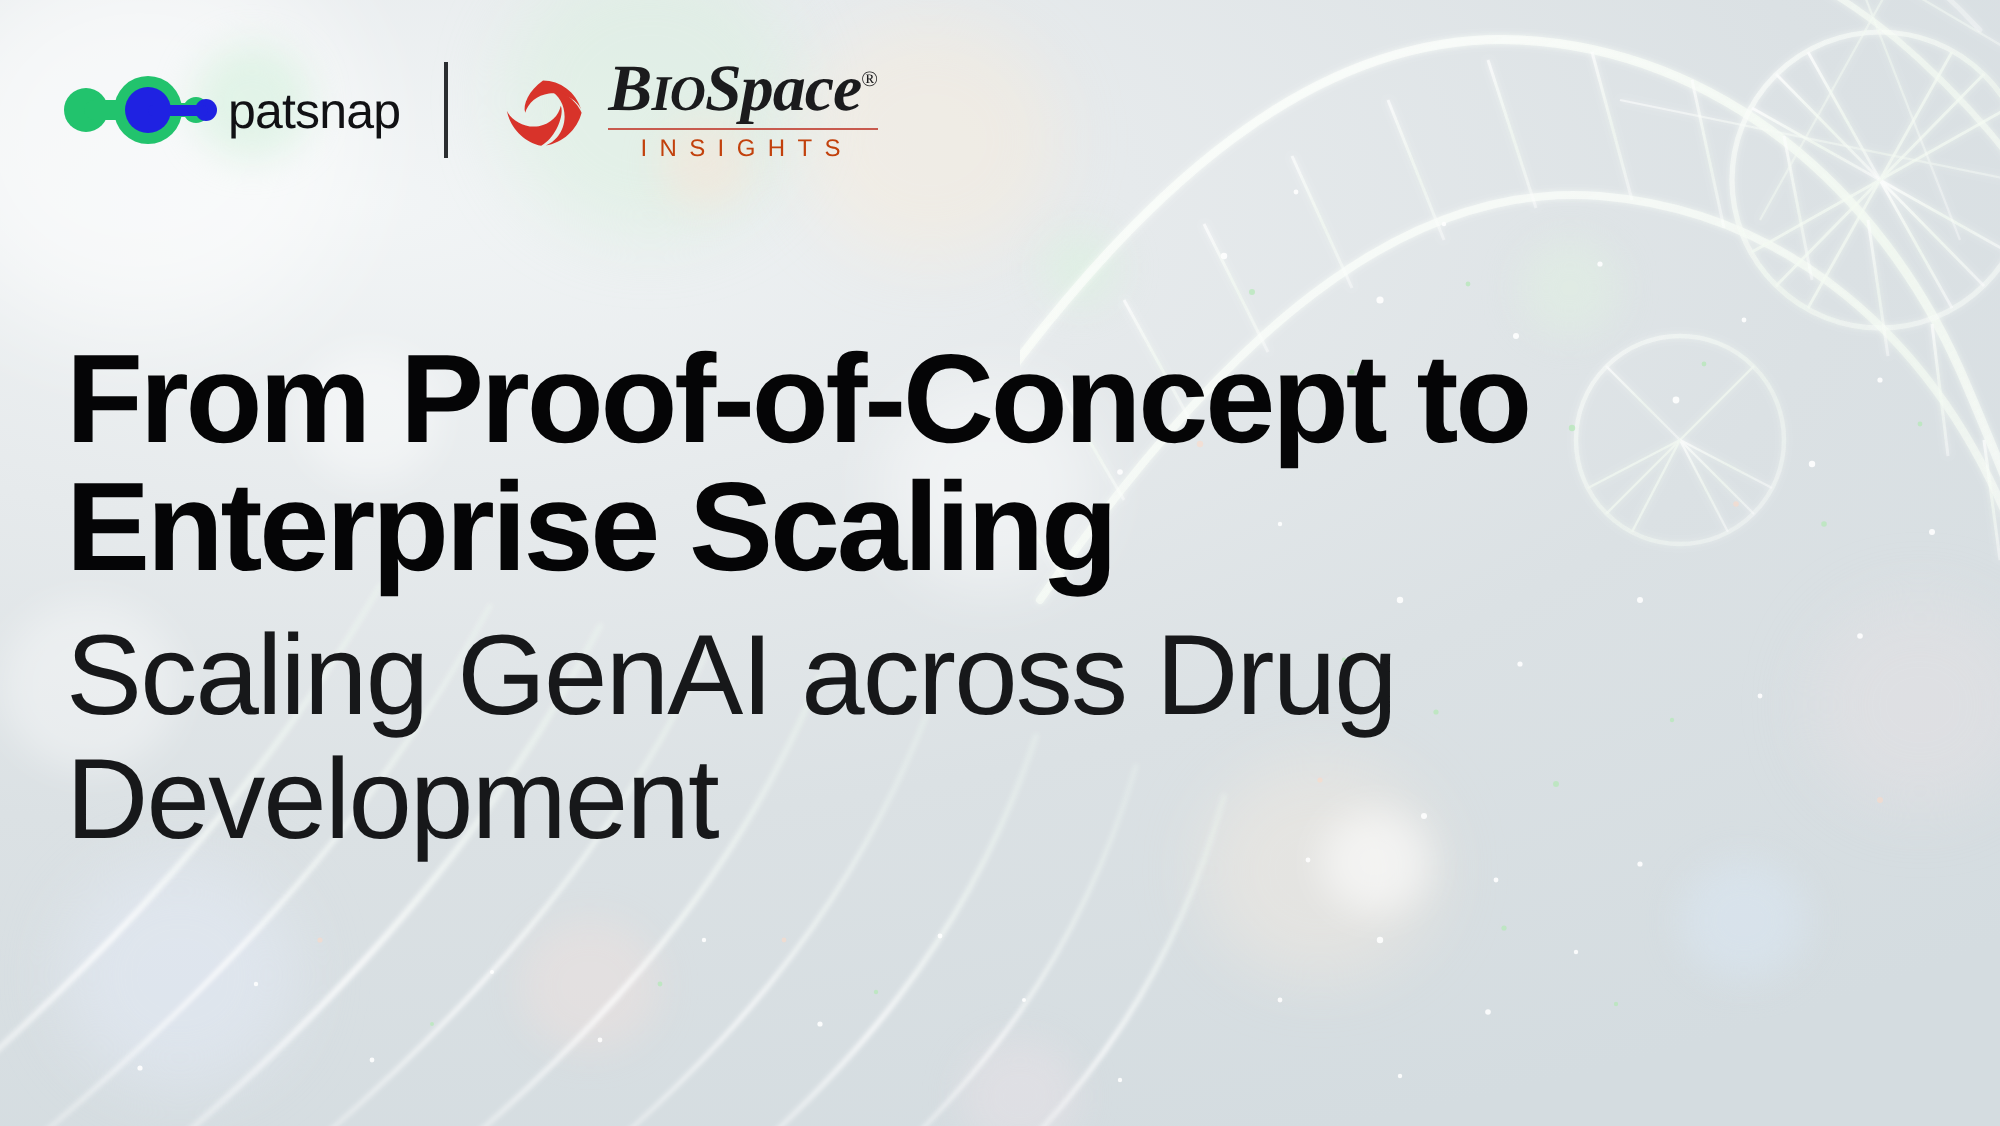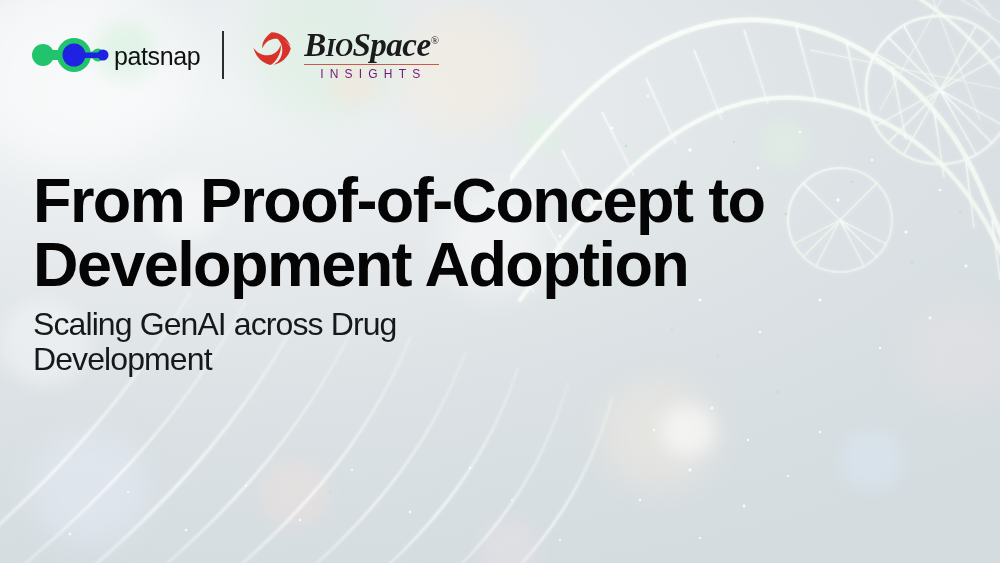--- a/index.html
+++ b/index.html
@@ -74,21 +74,21 @@
     top: 1px;
   }
   .logo-divider {
     width: 2px;
     height: 48px;
     background: #2a2d30;
     margin: 0 24px 0 22px;
   }
   .biospace-lockup {
     display: flex;
-    align-items: flex-start;
+    align-items: flex-end;
     gap: 10px;
   }
   .biospace-mark { width: 46px; height: 42px; display: block; }
   .biospace-text { display: flex; flex-direction: column; align-items: stretch; }
   .biospace-word {
     font-family: "Liberation Serif", serif;
     font-style: italic;
     font-weight: 700;
     font-size: 33px;
     line-height: 0.96;
@@ -99,41 +99,41 @@
   .biospace-word .small-caps { font-size: 25px; }
   .biospace-word .reg { font-size: 11px; vertical-align: super; font-style: normal; font-weight: 400; }
   .biospace-rule {
     height: 1.5px;
     background: #c85a4e;
     margin: 2px 0 3px 0;
   }
   .biospace-sub {
     font-size: 12px;
     letter-spacing: 6.2px;
-    color: #701a75;
+    color: #c2410c;
     text-align: center;
     font-weight: 400;
     line-height: 1;
     padding-left: 4px;
   }
 
   
   .headline-block { position: absolute; left: 33px; top: 168px; width: 900px; }
   .headline {
     margin: 0;
     font-size: 63px;
     font-weight: 700;
     line-height: 1.02;
     letter-spacing: -1.6px;
     color: #050506;
     white-space: pre-line;
   }
   .subhead {
     margin: 10px 0 0 0;
-    font-size: 32px;
+    font-size: 57px;
     font-weight: 400;
     line-height: 1.1;
     letter-spacing: -0.9px;
     color: #17181a;
     white-space: pre-line;
   }
 </style>
 </head>
 <body>
 
@@ -376,18 +376,18 @@
       <div class="biospace-text">
         <div class="biospace-word"><span>B</span><span class="small-caps">IO</span><span>S</span><span>pace</span><span class="reg">®</span></div>
         <div class="biospace-rule"></div>
         <div class="biospace-sub">INSIGHTS</div>
       </div>
     </div>
   </div>
 
   <div class="headline-block">
     <h1 class="headline">From Proof-of-Concept to
-Development Adoption</h1>
+Enterprise Scaling</h1>
     <p class="subhead">Scaling GenAI across Drug
 Development</p>
   </div>
 
 </div>
 
 </body></html>

